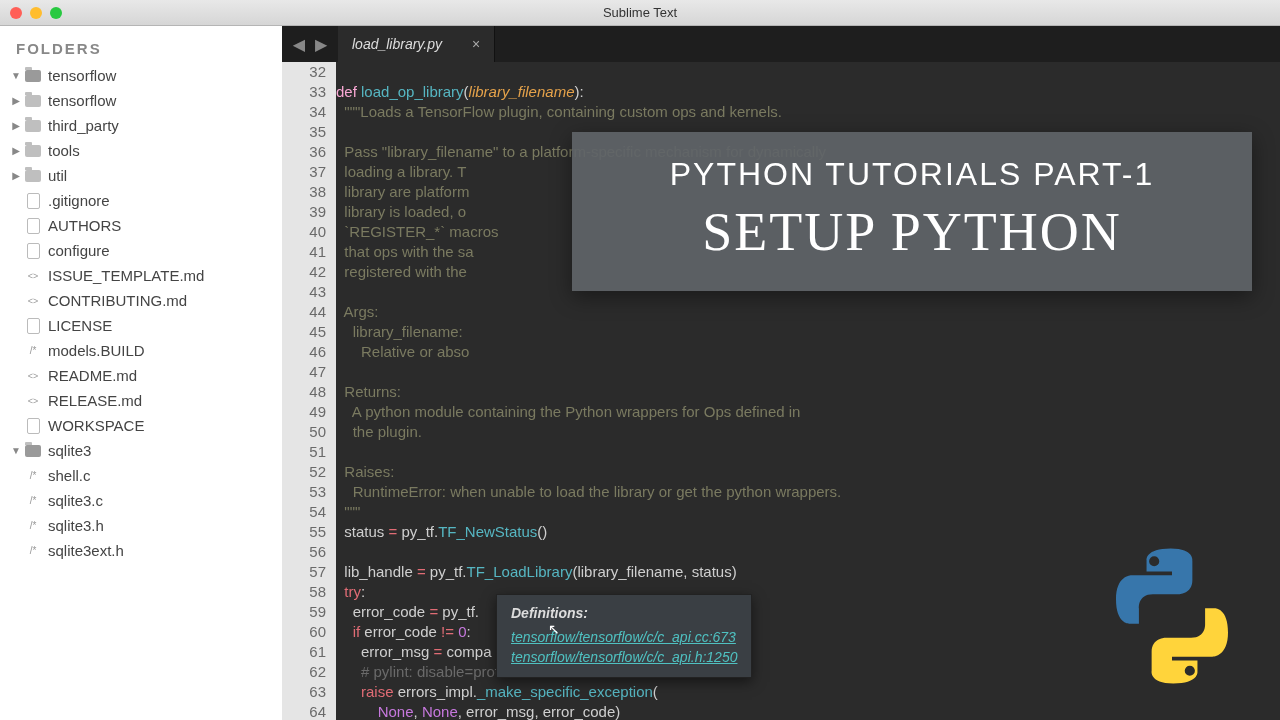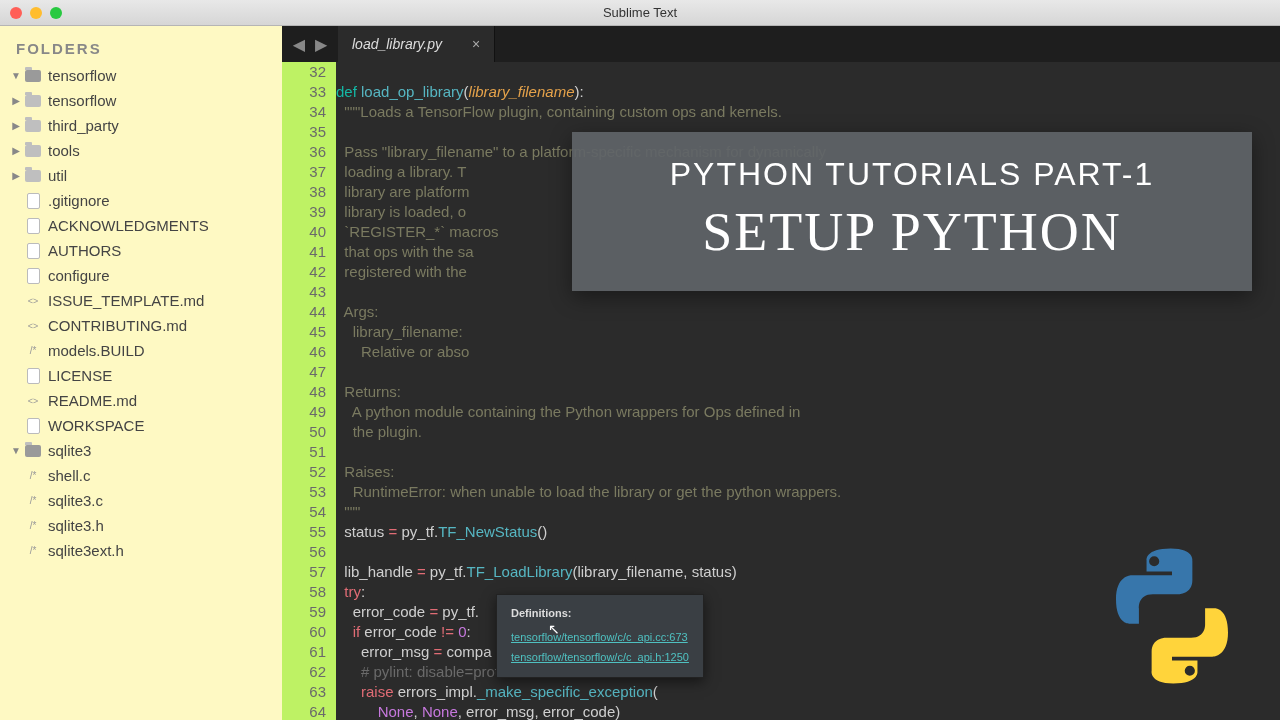--- a/index.html
+++ b/index.html
@@ -6,53 +6,53 @@
 html, body { width: 1280px; height: 720px; overflow: hidden; background: #2b2b2b; }
 .window { width: 100%; height: 100%; display: flex; flex-direction: column; }
 .titlebar { height: 26px; background: linear-gradient(#e8e8e8,#d6d6d6); display: flex; align-items: center; position: relative; border-bottom: 1px solid #b5b5b5; }
 .traffic { display: flex; gap: 8px; margin-left: 10px; }
 .tl-btn { width: 12px; height: 12px; border-radius: 50%; }
 .tl-close { background: #ff5f57; }
 .tl-min { background: #ffbd2e; }
 .tl-max { background: #28c940; }
 .titlebar .title { position: absolute; left: 0; right: 0; text-align: center; font-size: 13px; color: #333; pointer-events: none; }
 .body { flex: 1; display: flex; min-height: 0; }
-.sidebar { width: 282px; background: #fef9c3; color: #444; overflow: hidden; font-size: 15px; }
+.sidebar { width: 282px; background: #ffffff; color: #444; overflow: hidden; font-size: 15px; }
 .sidebar .hdr { padding: 14px 16px 6px; font-size: 15px; letter-spacing: 2px; color: #888; font-weight: 600; }
 .tree { padding: 0 6px 10px 6px; }
 .tree .row { display: flex; align-items: center; height: 25px; padding-left: 4px; cursor: pointer; white-space: nowrap; }
 .twisty { width: 12px; text-align: center; color: #888; font-size: 10px; margin-right: 2px; }
 .ficon { width: 18px; height: 18px; margin-right: 6px; display: inline-flex; align-items: center; justify-content: center; font-size: 11px; color: #999; }
 .folder-ico { width: 16px; height: 12px; background: #bfbfbf; border-radius: 2px; position: relative; }
 .folder-ico::before { content: ""; position: absolute; top: -3px; left: 0; width: 7px; height: 3px; background: #bfbfbf; border-radius: 1px 1px 0 0; }
 .folder-open { background: #9a9a9a; }
 .file-ico { width: 13px; height: 16px; border: 1px solid #bbb; border-radius: 2px; background: #fff; }
 .md-ico::after { content: "<>"; font-size: 9px; color: #999; }
 .star-ico::after { content: "/*"; font-size: 10px; color: #999; }
 .ind-1 { padding-left: 16px; }
 .ind-2 { padding-left: 36px; }
 .editor { flex: 1; background: #2b2b2b; display: flex; flex-direction: column; position: relative; min-width: 0; }
 .tabbar { height: 36px; background: #1e1e1e; display: flex; align-items: stretch; }
 .nav-arrows { width: 56px; display: flex; align-items: center; justify-content: center; gap: 10px; color: #888; font-size: 16px; }
 .tab { display: flex; align-items: center; background: #2b2b2b; padding: 8px 14px; gap: 30px; color: #ddd; font-size: 14px; font-style: italic; border-right: 1px solid #111; }
 .tab .x { font-style: normal; color: #aaa; cursor: pointer; }
 .code-area { flex: 1; display: flex; font-family: "Menlo","Consolas",monospace; font-size: 15px; line-height: 20px; overflow: hidden; position: relative; }
-.gutter { width: 54px; text-align: right; color: #6a6a6a; padding: 0 10px 0 0; user-select: none; background: #bef264; }
+.gutter { width: 54px; text-align: right; color: #6a6a6a; padding: 0 10px 0 0; user-select: none; background: #e5e5e5; }
 .code { flex: 1; color: #cfcfcf; white-space: pre; position: relative; }
 .line { height: 20px; }
-.k-def { color: #14b8a6; text-align: center; }
+.k-def { color: #f9a8d4; text-align: center; }
 .k-kw { color: #e06c75; }
 .k-fn { color: #56b6c2; }
 .k-arg { color: #e5a24a; font-style: italic; }
 .k-doc { color: #7a7a60; }
 .k-call { color: #56b6c2; margin-top: 12px; }
 .k-const { color: #c678dd; }
 .k-op { color: #e06c75; }
 .k-comm { color: #6a6a6a; }
-.defs-popup { position: absolute; left: 214px; top: 532px; background: #3a3f44; border: 1px solid #222; padding: 8px 14px 10px; font-family: "Menlo",monospace; font-size: 11px; color: #ddd; box-shadow: 0 4px 12px rgba(0,0,0,.5); z-index: 5; }
+.defs-popup { position: absolute; left: 214px; top: 532px; background: #3a3f44; border: 1px solid #222; padding: 8px 14px 10px; font-family: "Menlo",monospace; font-size: 14px; color: #ddd; box-shadow: 0 4px 12px rgba(0,0,0,.5); z-index: 5; font-style: italic; }
 .defs-popup .ttl { font-weight: bold; margin-bottom: 4px; }
 .defs-popup a { display: block; color: #4fc1c1; text-decoration: underline; line-height: 20px; }
 .cursor-ptr { position: absolute; left: 266px; top: 557px; z-index: 6; font-size: 14px; color: #fff; pointer-events: none; }
 .overlay-card { position: absolute; right: 28px; top: 106px; width: 680px; background: rgba(96,100,104,.92); padding: 24px 34px 28px; text-align: center; color: #fff; box-shadow: 0 6px 20px rgba(0,0,0,.4); }
 .overlay-card .line1 { font-family: Liberation Sans, sans-serif; font-size: 32px; letter-spacing: 2px; margin-bottom: 8px; font-weight: 400; }
 .overlay-card .line2 { font-family: Georgia, "Times New Roman", serif; font-size: 54px; letter-spacing: 2px; font-weight: 400; }
 .pylogo { position: absolute; right: 38px; bottom: 34px; width: 140px; height: 140px; z-index: 10; }
 </style>
 </head>
 <body>
@@ -111,27 +111,20 @@
             <span class="ficon">
               <span class="file-ico"></span>
             </span>
             <span>.gitignore</span>
           </div>
           <div class="row ind-2">
             <span class="twisty"></span>
             <span class="ficon">
               <span class="file-ico"></span>
             </span>
-            <span>ACKNOWLEDGMENTS</span>
-          </div>
-          <div class="row ind-2">
-            <span class="twisty"></span>
-            <span class="ficon">
-              <span class="file-ico"></span>
-            </span>
             <span>AUTHORS</span>
           </div>
           <div class="row ind-2">
             <span class="twisty"></span>
             <span class="ficon">
               <span class="file-ico"></span>
             </span>
             <span>configure</span>
           </div>
           <div class="row ind-2">
@@ -139,34 +132,39 @@
             <span class="ficon md-ico"></span>
             <span>ISSUE_TEMPLATE.md</span>
           </div>
           <div class="row ind-2">
             <span class="twisty"></span>
             <span class="ficon md-ico"></span>
             <span>CONTRIBUTING.md</span>
           </div>
           <div class="row ind-2">
             <span class="twisty"></span>
+            <span class="ficon">
+              <span class="file-ico"></span>
+            </span>
+            <span>LICENSE</span>
+          </div>
+          <div class="row ind-2">
+            <span class="twisty"></span>
             <span class="ficon star-ico"></span>
             <span>models.BUILD</span>
           </div>
           <div class="row ind-2">
             <span class="twisty"></span>
-            <span class="ficon">
-              <span class="file-ico"></span>
-            </span>
-            <span>LICENSE</span>
-          </div>
-          <div class="row ind-2">
-            <span class="twisty"></span>
             <span class="ficon md-ico"></span>
             <span>README.md</span>
+          </div>
+          <div class="row ind-2">
+            <span class="twisty"></span>
+            <span class="ficon md-ico"></span>
+            <span>RELEASE.md</span>
           </div>
           <div class="row ind-2">
             <span class="twisty"></span>
             <span class="ficon">
               <span class="file-ico"></span>
             </span>
             <span>WORKSPACE</span>
           </div>
           <div class="row ind-1">
             <span class="twisty">▼</span>

